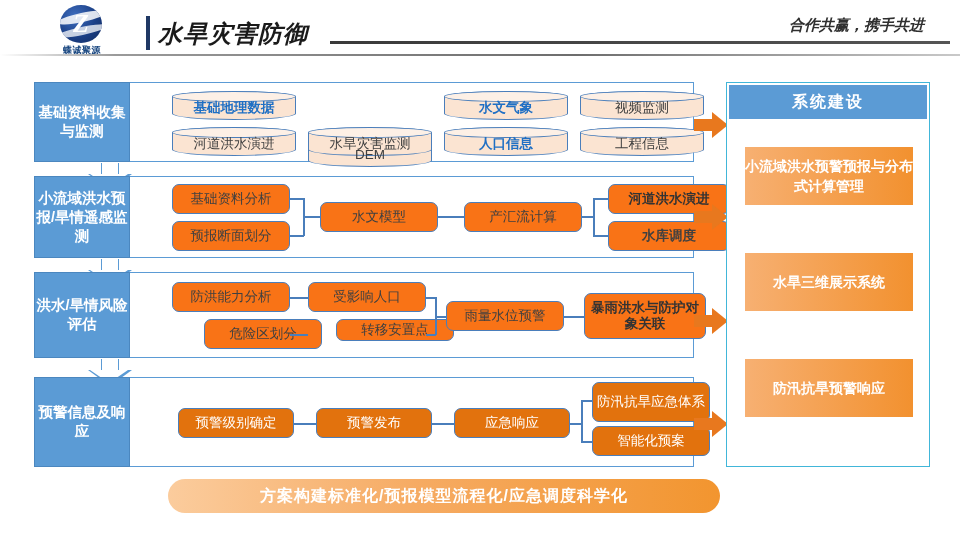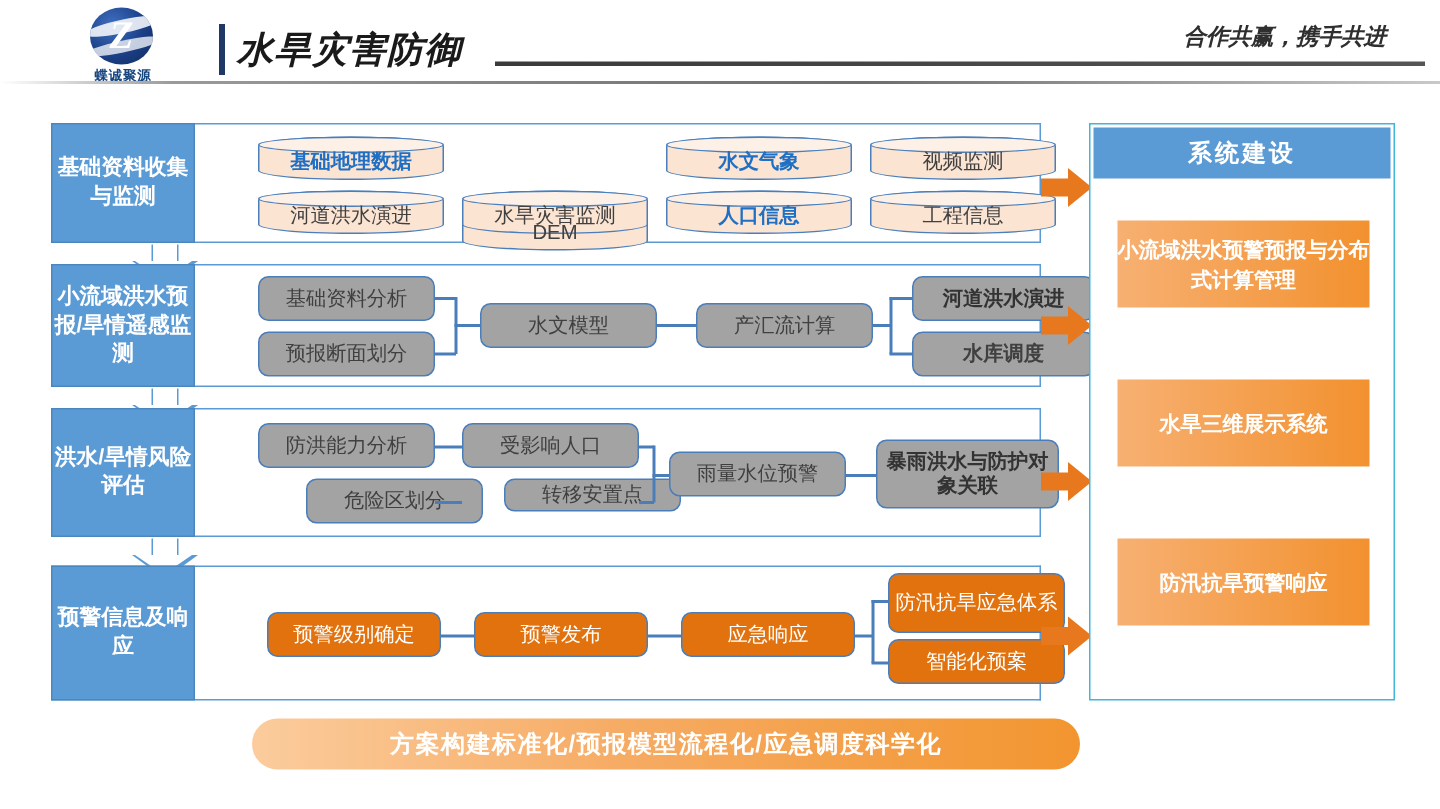--- a/index.html
+++ b/index.html
@@ -100,21 +100,21 @@
   .cyl .lid{
     position:absolute;left:-1.4px;top:-1.4px;right:-1.4px;height:11px;
     border:1.4px solid #4a7ebb;border-radius:50%;
     background:#fdf0e6;box-sizing:border-box;
   }
   .cyl span{position:relative;z-index:2;padding-top:4px;}
   .cyl.hl span{color:#1f6fc4;font-weight:bold;}
 
   .rbox{
     position:absolute;box-sizing:border-box;
-    background:#a3a3a3;border:1.4px solid #4a7ebb;border-radius:7px;
+    background:#f97316;border:1.4px solid #4a7ebb;border-radius:7px;
     color:#404040;font-size:13.5px;line-height:16px;
     display:flex;align-items:center;justify-content:center;text-align:center;
   }
   .rbox.hl{color:#333333;font-weight:bold;}
 
   .obox{
     position:absolute;box-sizing:border-box;
     background:#e2720d;border:1.4px solid #4a7ebb;border-radius:7px;
     color:#ffffff;font-size:13.5px;line-height:16px;
     display:flex;align-items:center;justify-content:center;text-align:center;

